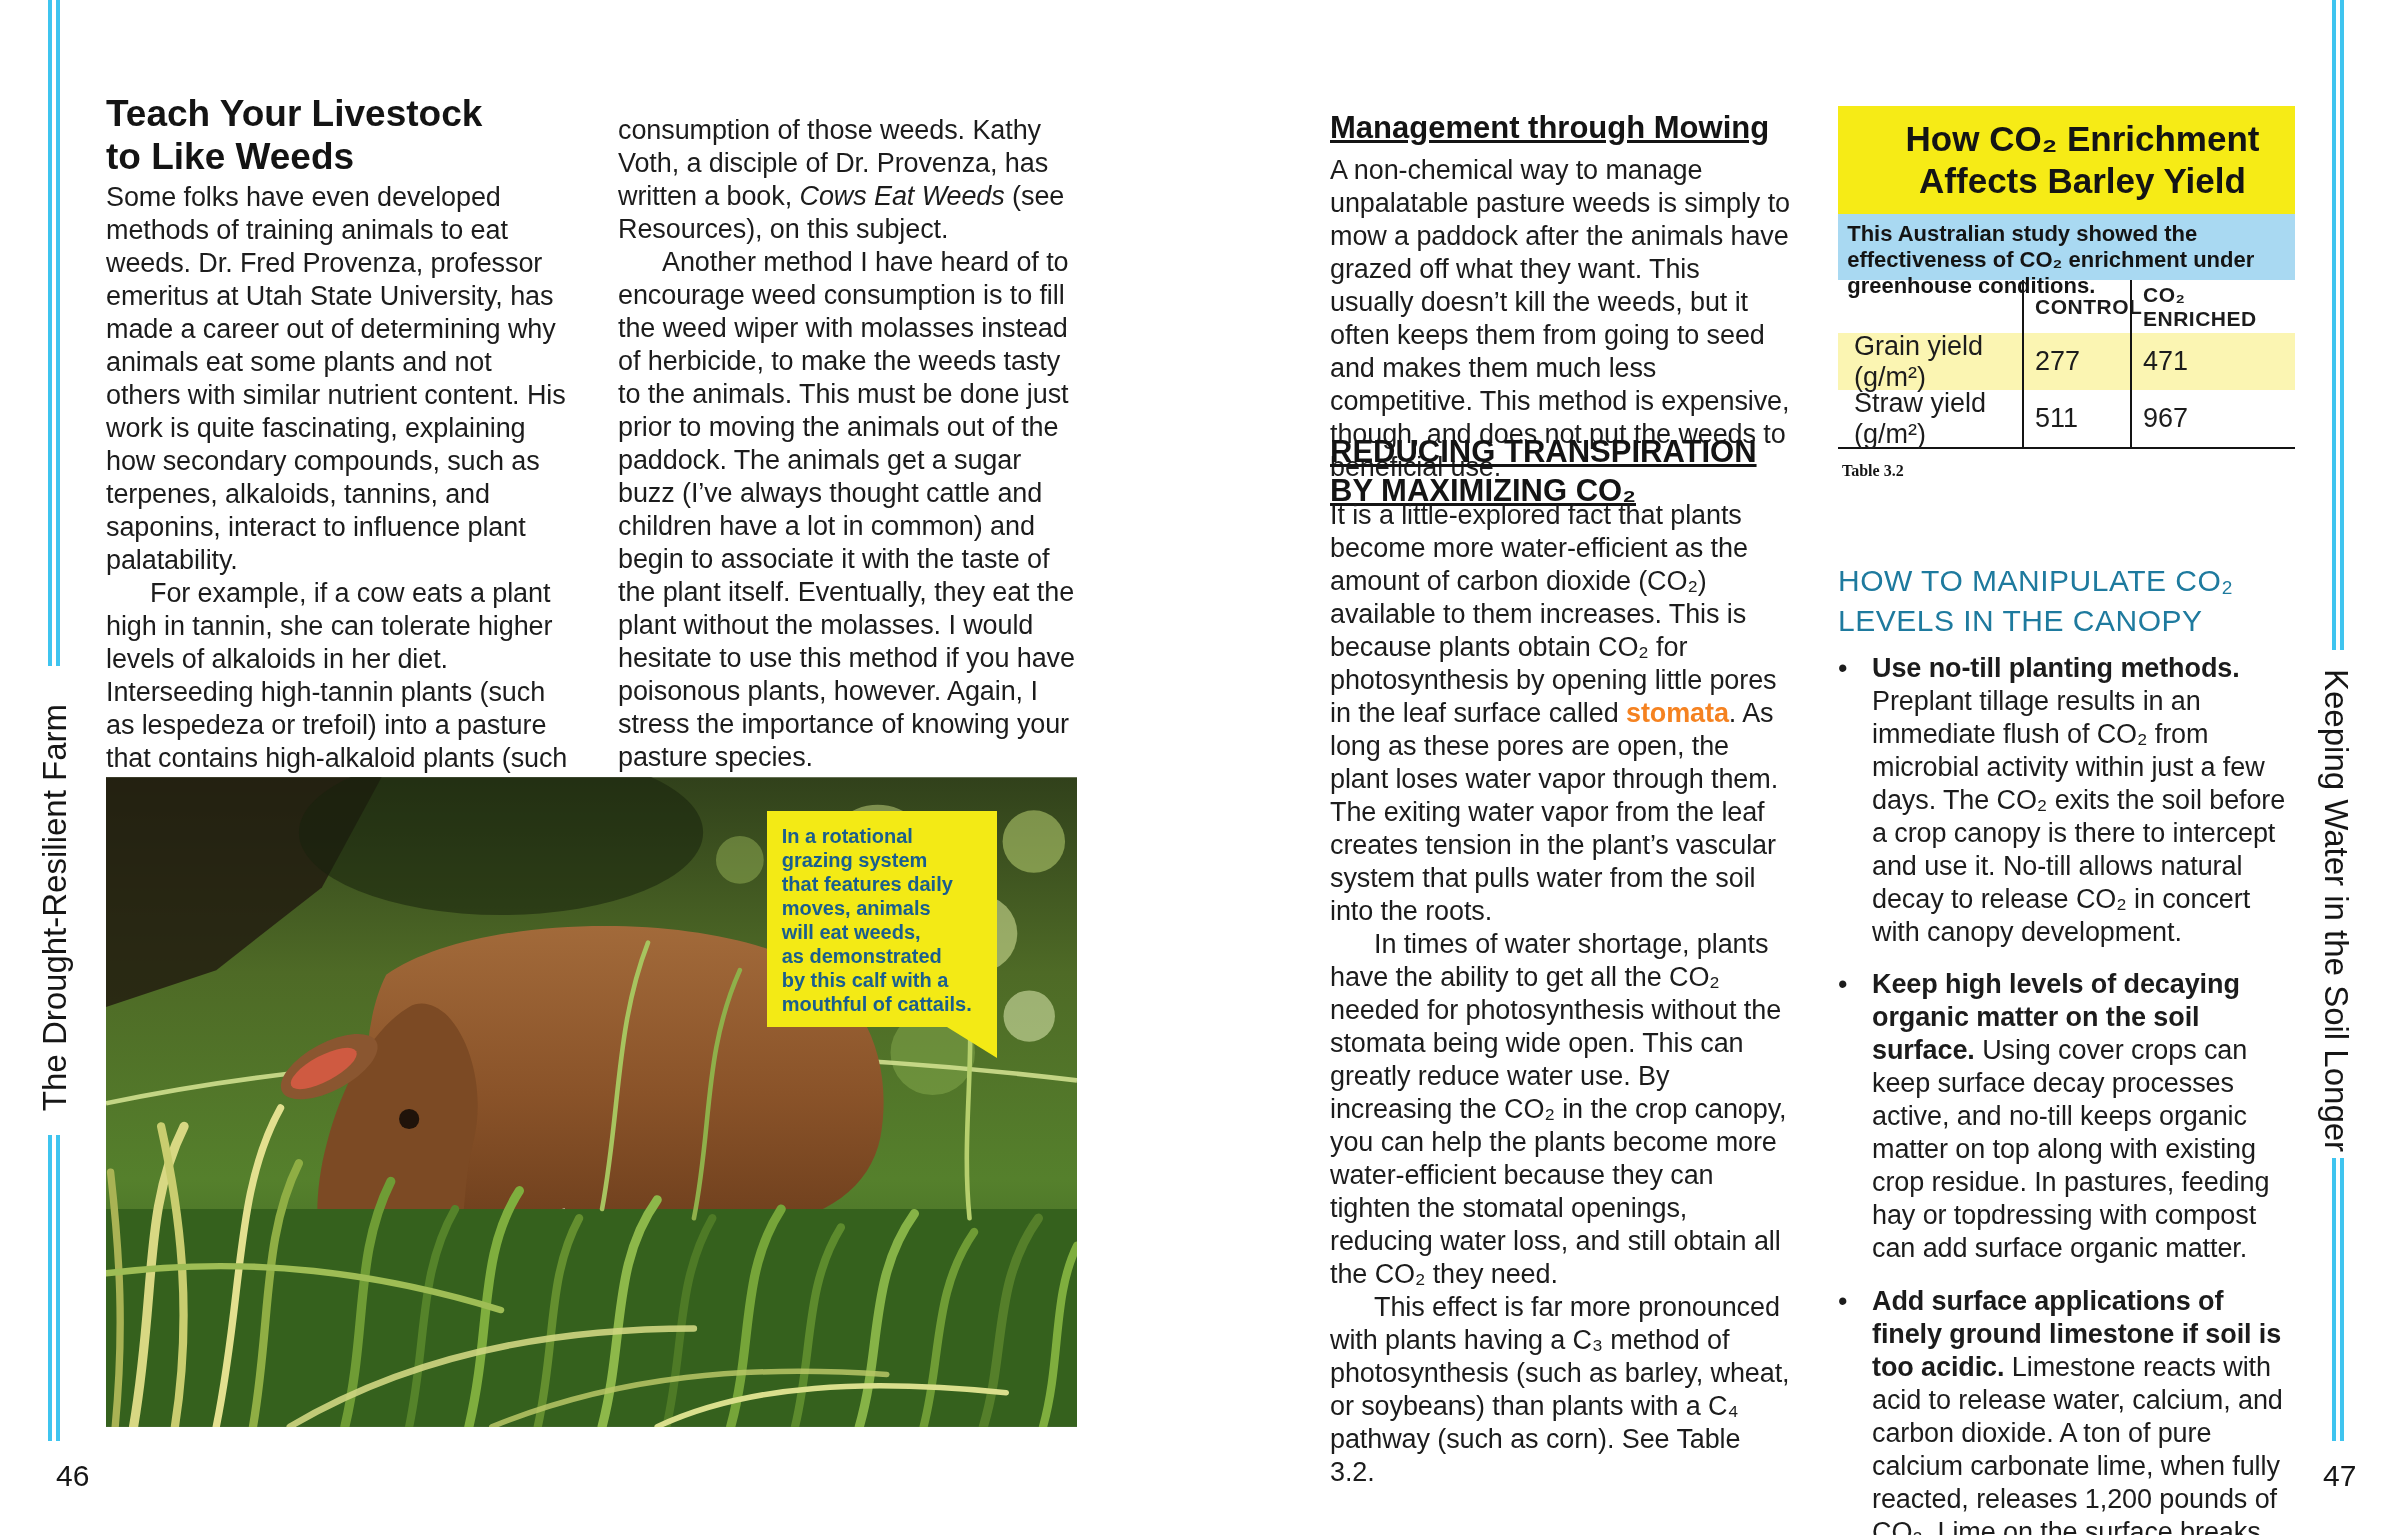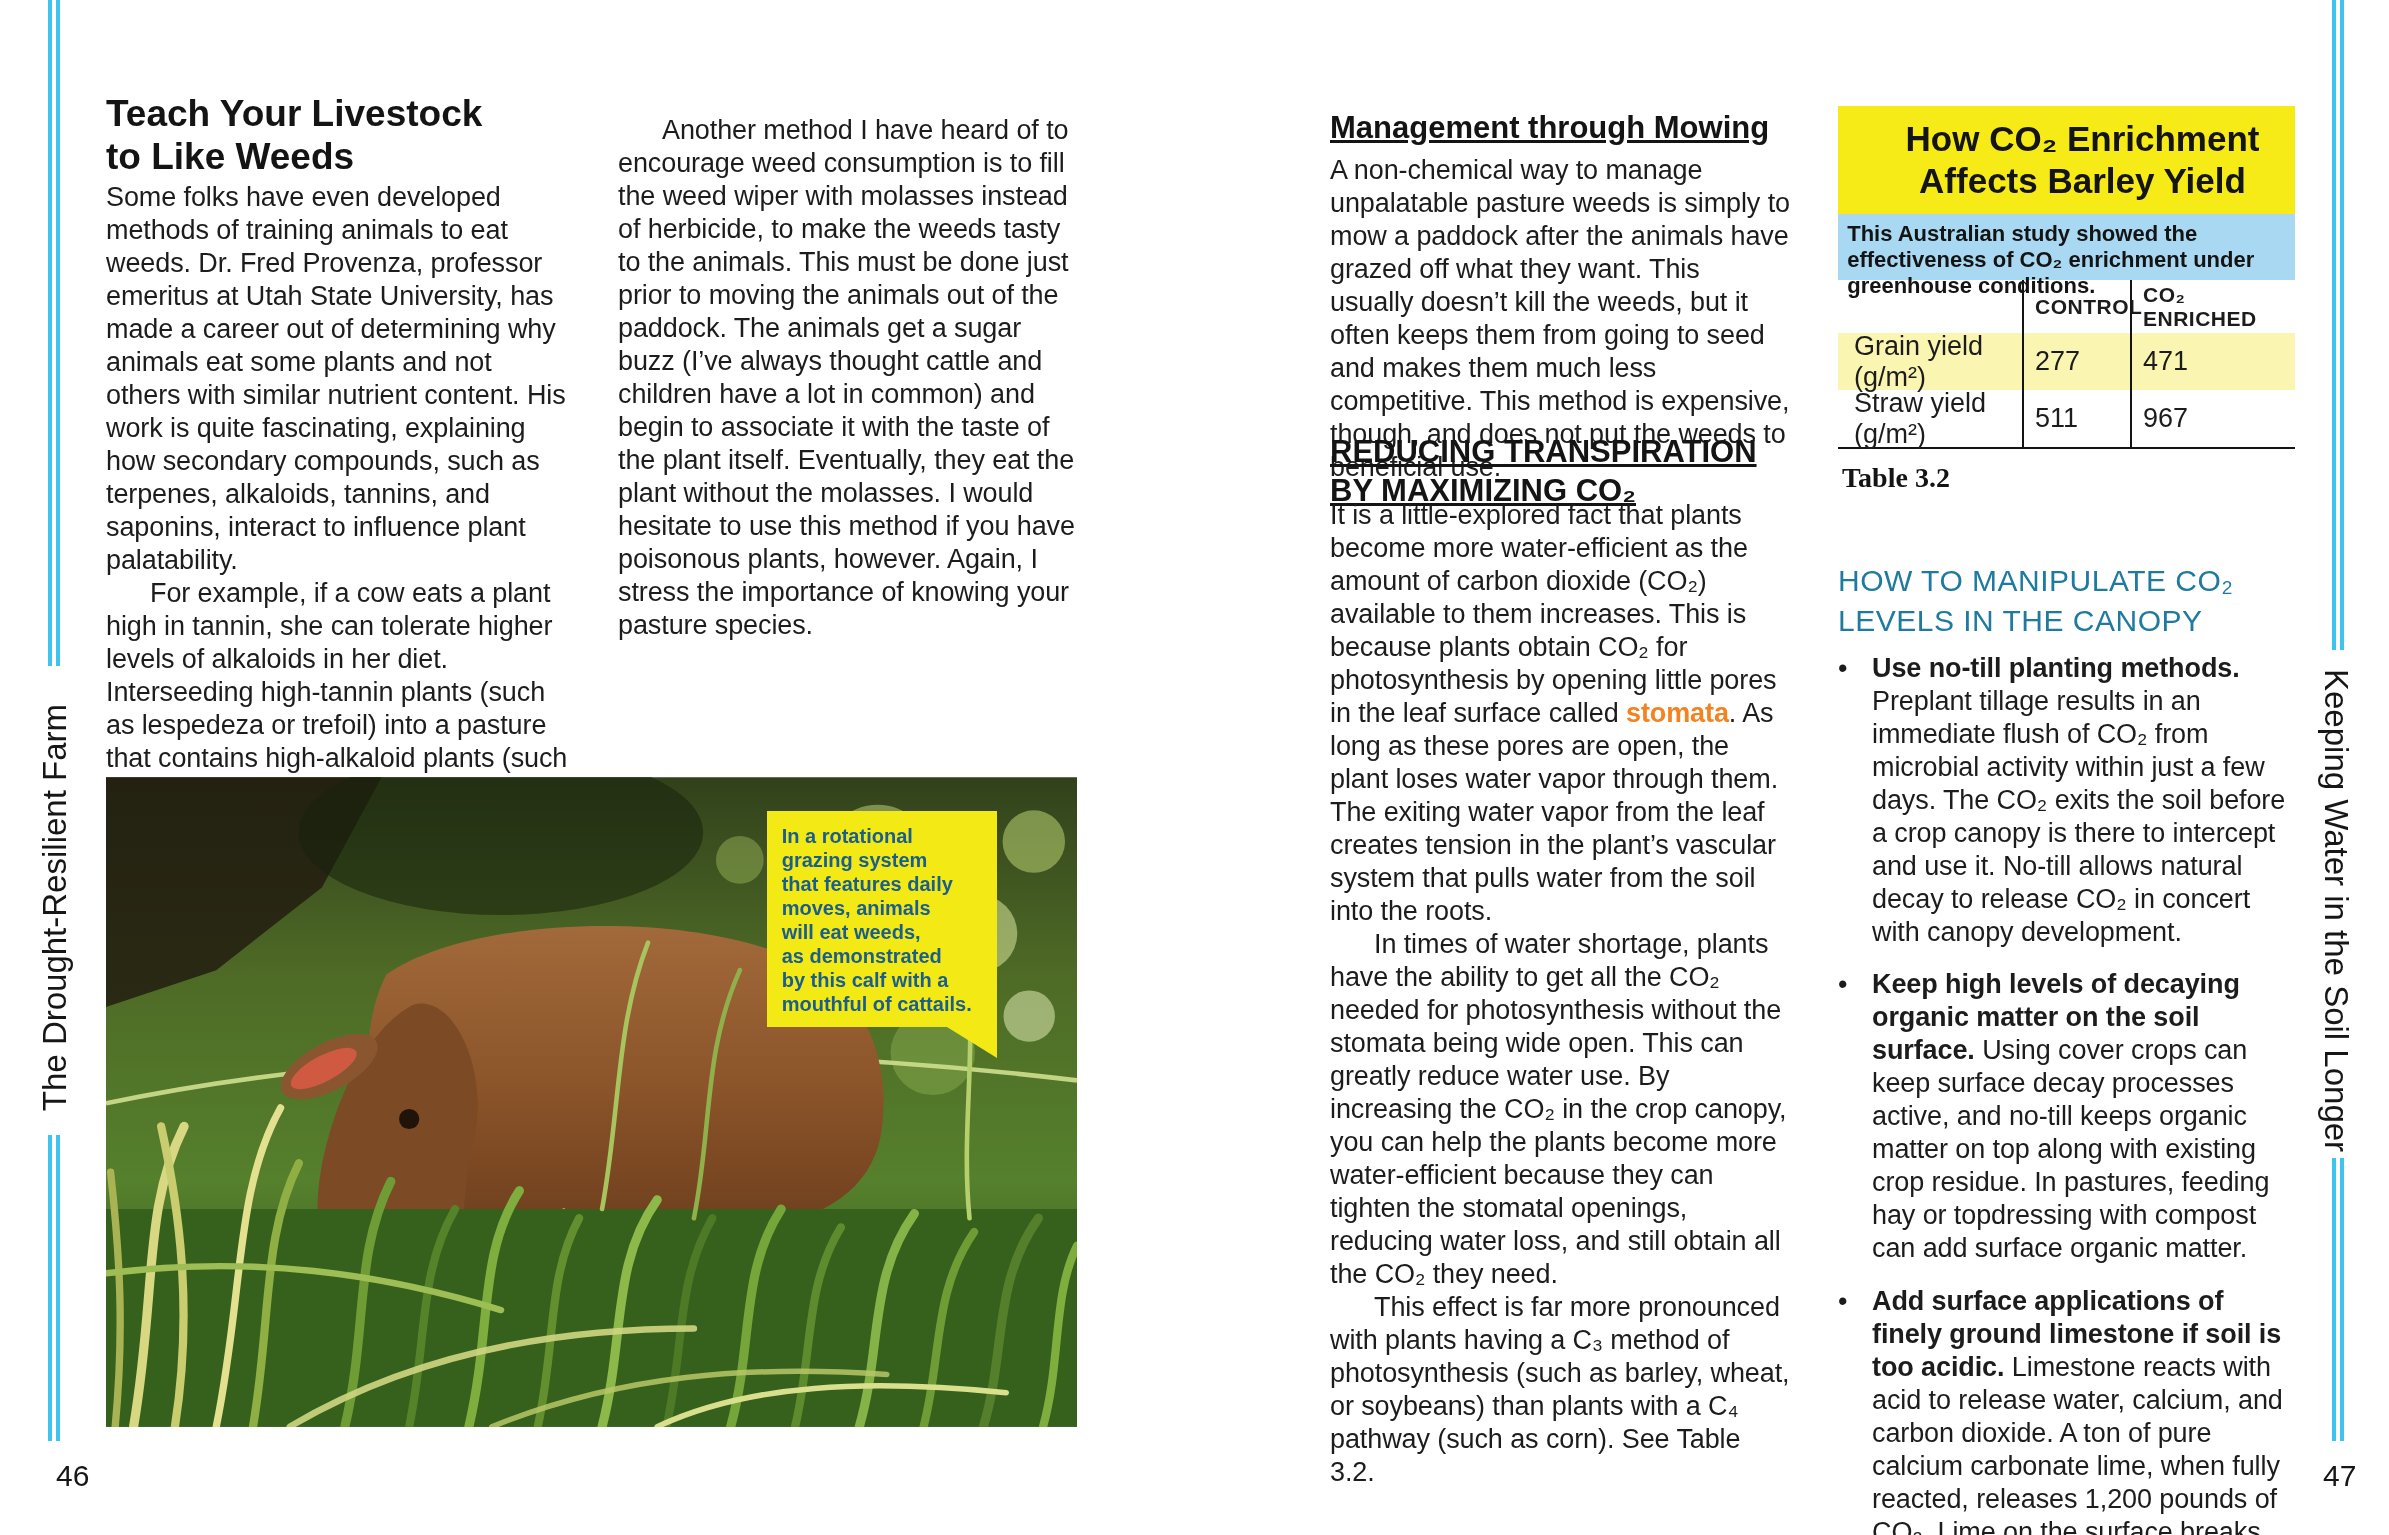--- a/index.html
+++ b/index.html
@@ -47,21 +47,21 @@
   }
   #barley-grid{
     position:absolute;left:1838px;top:280px;width:457px;box-sizing:border-box;
     display:grid;grid-template-columns:184px 108px 165px;grid-template-rows:53px 57px 57px;
     border-bottom:2.8px solid #141414;
   }
   #barley-grid .cell{display:flex;align-items:center;box-sizing:border-box;padding-left:16px;font-size:27px;}
   #barley-grid .chead{font-size:21px;font-weight:bold;letter-spacing:0.5px;}
   #barley-grid .vline{border-left:2.8px solid #141414;padding-left:11px;}
   #barley-grid .yellow{background:#fbf5b2;}
-  #table-caption{position:absolute;left:1842px;top:462px;font-family:"Liberation Serif","DejaVu Serif",serif;font-weight:bold;font-size:28px;color:#141414;}
+  #table-caption{position:absolute;left:1842px;top:462px;font-family:"Liberation Serif","DejaVu Serif",serif;font-weight:bold;font-size:16px;color:#141414;}
   #canopy-heading{position:absolute;left:1838px;top:561px;font-size:30px;line-height:40px;color:#1e7a9e;letter-spacing:0.5px;}
   #canopy-list{position:absolute;left:1838px;top:652px;width:457px;}
   .bullet{display:flex;margin-bottom:19.3px;}
   .bullet .dot{width:34px;flex:none;}
   .blead{font-weight:bold;}
 </style>
 </head>
 <body>
 
 <div id="page">
@@ -82,20 +82,21 @@
 
   <div class="h1 prelines" style="left:106px;top:92px;">Teach Your Livestock
 to Like Weeds</div>
 
   <div class="col body-text" style="left:106px;top:181px;">
     <p>Some folks have even developed methods of training animals to eat weeds. Dr. Fred Provenza, professor emeritus at Utah State University, has made a career out of determining why animals eat some plants and not others with similar nutrient content. His work is quite fascinating, explaining how secondary compounds, such as terpenes, alkaloids, tannins, and saponins, interact to influence plant palatability.</p>
     <p class="indent">For example, if a cow eats a plant high in tannin, she can tolerate higher levels of alkaloids in her diet. Interseeding high-tannin plants (such as lespedeza or trefoil) into a pasture that contains high-alkaloid plants (such as wild reed canarygrass or endophyte-infected tall fescue) may encourage more</p>
   </div>
 
   <div class="col body-text" style="left:618px;top:114px;">
+    <p><span>consumption of those weeds. Kathy Voth, a disciple of Dr. Provenza, has written a book, </span><span class="bookname">Cows Eat Weeds</span><span> (see Resources), on this subject.</span></p>
     <p class="indent">Another method I have heard of to encourage weed consumption is to fill the weed wiper with molasses instead of herbicide, to make the weeds tasty to the animals. This must be done just prior to moving the animals out of the paddock. The animals get a sugar buzz (I’ve always thought cattle and children have a lot in common) and begin to associate it with the taste of the plant itself. Eventually, they eat the plant without the molasses. I would hesitate to use this method if you have poisonous plants, however. Again, I stress the importance of knowing your pasture species.</p>
   </div>
 
   <svg id="photo" viewBox="0 0 1057 707" xmlns="http://www.w3.org/2000/svg">
     <defs>
       <linearGradient id="gBg" x1="0" x2="0" y1="0" y2="1">
         <stop offset="0%" stop-color="#31411b"></stop>
           <stop offset="30%" stop-color="#4e6a26"></stop>
         <stop offset="62%" stop-color="#55802c"></stop>
           <stop offset="100%" stop-color="#2e511b"></stop>

